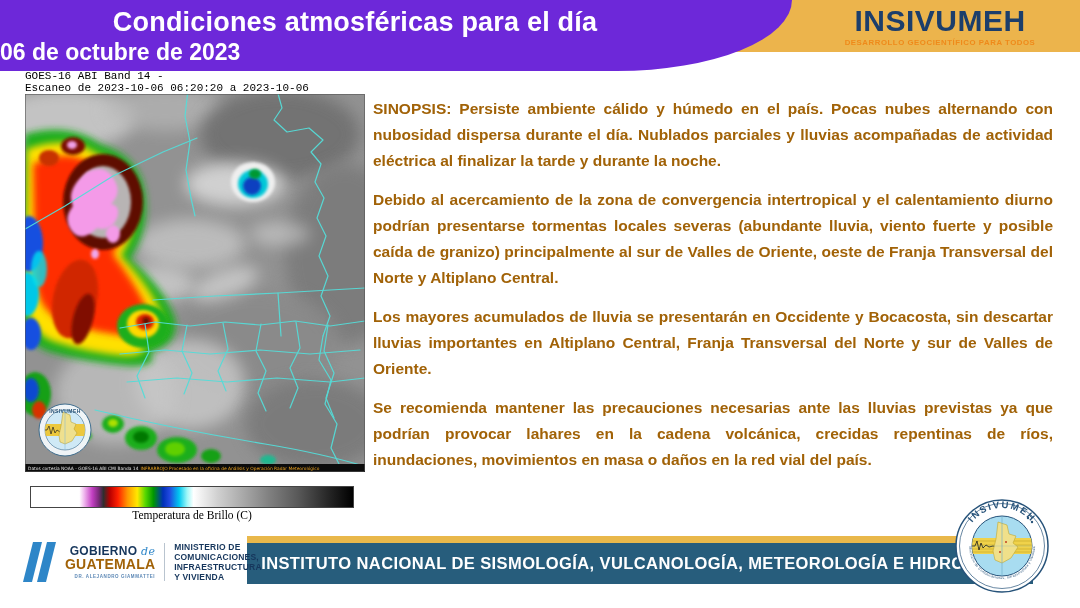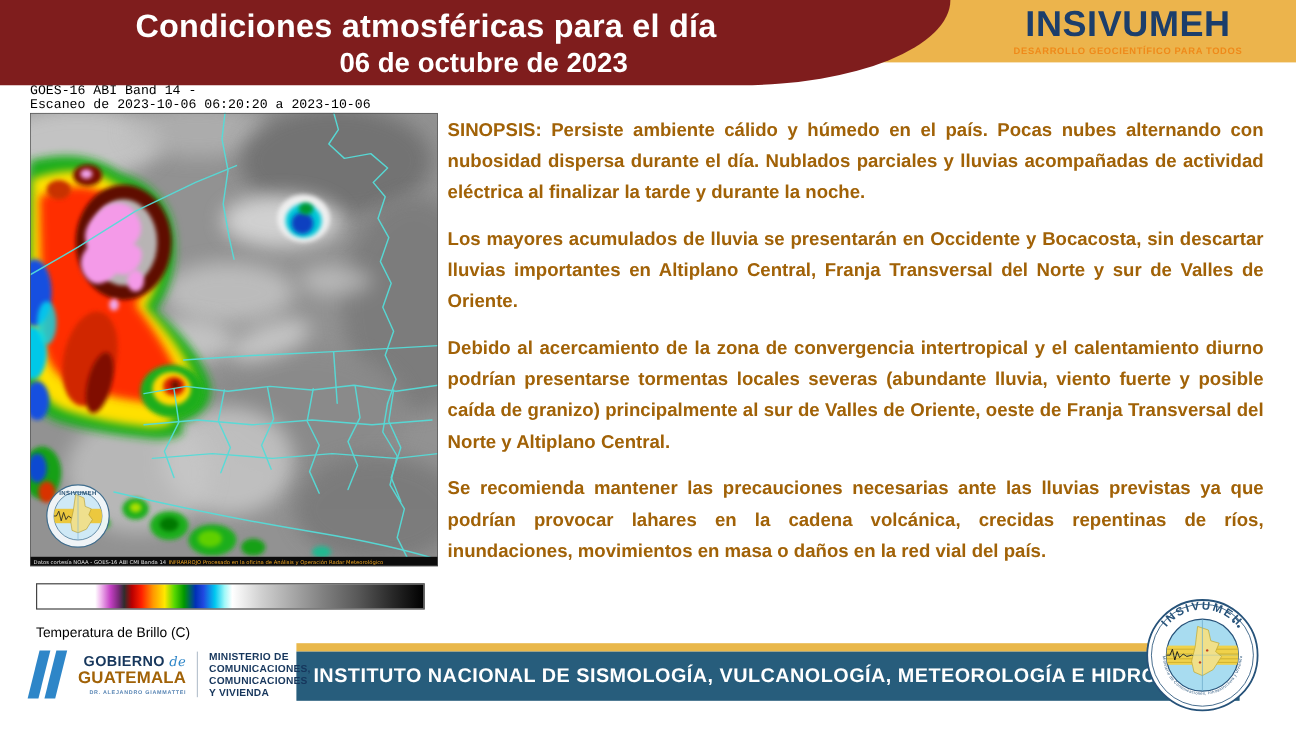--- a/index.html
+++ b/index.html
@@ -1,26 +1,26 @@
 <!DOCTYPE html>
 <html><head>
 <meta charset="utf-8">
 <style>
   html,body{margin:0;padding:0;background:#ffffff;}
   .canvas{position:relative;width:1080px;height:608px;background:#ffffff;overflow:hidden;
           font-family:"Liberation Sans",sans-serif;}
 
   
   .band-yellow{position:absolute;left:610px;top:0;width:470px;height:52px;background:#ecb44c;z-index:1;}
-  .band-teal{position:absolute;left:0;top:0;width:792px;height:71px;background:#7f1d1d;
+  .band-teal{position:absolute;left:0;top:0;width:792px;height:71px;background:#6d28d9;
              border-bottom-right-radius:175px 71px;z-index:2;text-decoration:underline;}
   .title1{position:absolute;left:0;top:7px;width:710px;text-align:center;color:#ffffff;
           font-size:27px;font-weight:bold;letter-spacing:0.2px;}
-  .title2{position:absolute;left:0;top:39px;width:710px;text-align:center;color:#ffffff;
-          font-size:23px;font-weight:bold;padding-left:48px;}
+  .title2{position:absolute;left:0;top:39px;width:710px;color:#ffffff;
+          font-size:23px;font-weight:bold;}
   .brand{position:absolute;left:820px;top:6px;width:240px;text-align:center;z-index:3;}
   .brand-name{font-size:30px;font-weight:800;color:#1c3e6b;letter-spacing:0.5px;line-height:1;}
   .brand-tag{font-size:7.8px;font-weight:bold;color:#ef8a1a;letter-spacing:0.55px;margin-top:2px;}
 
   
   .sat-caption{position:absolute;left:25px;top:70px;width:340px;
                font-family:Liberation Mono, monospace;font-size:11px;line-height:1.1;color:#000;}
   .sat-image{position:absolute;left:25px;top:94px;width:340px;height:378px;}
 
   
@@ -32,21 +32,21 @@
       #2e2e2e 22.5%,
       #b80000 24.5%,#ff2000 27%,
       #ff9800 30%,#ffe800 33%,
       #58d800 35.5%,#009800 38%,
       #0030b8 41%,#2048e0 43%,
       #00c8f0 46%,#a0f8f8 48.5%,
       #ffffff 50.5%,
       #d0d0d0 58%,#a8a8a8 66%,#808080 74%,#585858 83%,#282828 92%,#000000 100%);}
   .cbar-ticks{position:relative;height:15px;font-family:"DejaVu Sans",sans-serif;font-size:11px;color:#000;}
   .cbar-ticks span{position:absolute;top:1px;transform:translateX(-50%);}
-  .cbar-label{text-align:left;font-family:Liberation Sans, sans-serif;font-size:11.5px;color:#000;margin-top:14px;}
+  .cbar-label{text-align:center;font-family:Liberation Serif, serif;font-size:11.5px;color:#000;margin-top:1px;}
 
   
   .synopsis{position:absolute;left:373px;top:96px;width:680px;color:#a16207;}
   .synopsis p{margin:0 0 13px 0;font-size:15.5px;font-weight:bold;line-height:26px;text-align:justify;}
 
   
   .gov{position:absolute;left:28px;top:539px;height:46px;display:flex;align-items:center;z-index:2;}
   .gov-bars{display:flex;margin-right:9px;}
   .gov-bar{width:9px;height:40px;background:#2e86c8;transform:skewX(-14deg);margin-right:5px;}
   .gov-names{margin-right:9px;text-align:right;}
@@ -208,40 +208,40 @@
     </svg>
   </div>
 
   <div class="cbar-wrap">
     <div class="cbar"></div>
     <div class="cbar-label">Temperatura de Brillo (C)</div>
   </div>
 
   <div class="synopsis">
     <p>SINOPSIS: Persiste ambiente cálido y húmedo en el país.  Pocas nubes alternando con nubosidad dispersa durante el día. Nublados parciales y lluvias acompañadas de actividad eléctrica al finalizar la tarde y durante la noche.</p>
+    <p>Debido al acercamiento de la zona de convergencia intertropical y el calentamiento diurno podrían presentarse tormentas locales severas (abundante lluvia, viento fuerte y posible caída de granizo) principalmente al sur de Valles de Oriente, oeste de Franja Transversal del Norte y Altiplano Central.</p>
     <p>Los mayores acumulados de lluvia se presentarán en Occidente y Bocacosta, sin descartar lluvias importantes en Altiplano Central, Franja Transversal del Norte y sur de Valles de Oriente.</p>
-    <p>Debido al acercamiento de la zona de convergencia intertropical y el calentamiento diurno podrían presentarse tormentas locales severas (abundante lluvia, viento fuerte y posible caída de granizo) principalmente al sur de Valles de Oriente, oeste de Franja Transversal del Norte y Altiplano Central.</p>
     <p>Se recomienda mantener las precauciones necesarias ante las lluvias previstas ya que podrían provocar lahares en la cadena volcánica, crecidas repentinas de ríos, inundaciones, movimientos en masa o daños en la red vial del país.</p>
   </div>
 
   <div class="gov">
     <div class="gov-bars">
       <div class="gov-bar"></div>
       <div class="gov-bar"></div>
     </div>
     <div class="gov-names">
       <div class="gov-l1"><span>GOBIERNO</span> <span class="gov-de">de</span></div>
       <div class="gov-l2">GUATEMALA</div>
       <div class="gov-sub">DR. ALEJANDRO GIAMMATTEI</div>
     </div>
     <div class="gov-div"></div>
     <div class="ministry">
       <div>MINISTERIO DE</div>
       <div>COMUNICACIONES,</div>
-      <div>COMUNICACIONES</div>
+      <div>INFRAESTRUCTURA</div>
       <div>Y VIVIENDA</div>
     </div>
   </div>
 
   <div class="inst-strip"></div>
   <div class="inst-bar">
     <span>INSTITUTO NACIONAL DE SISMOLOGÍA, VULCANOLOGÍA, METEOROLOGÍA E HIDROLOGÍA</span>
   </div>
 
   <div class="seal">

